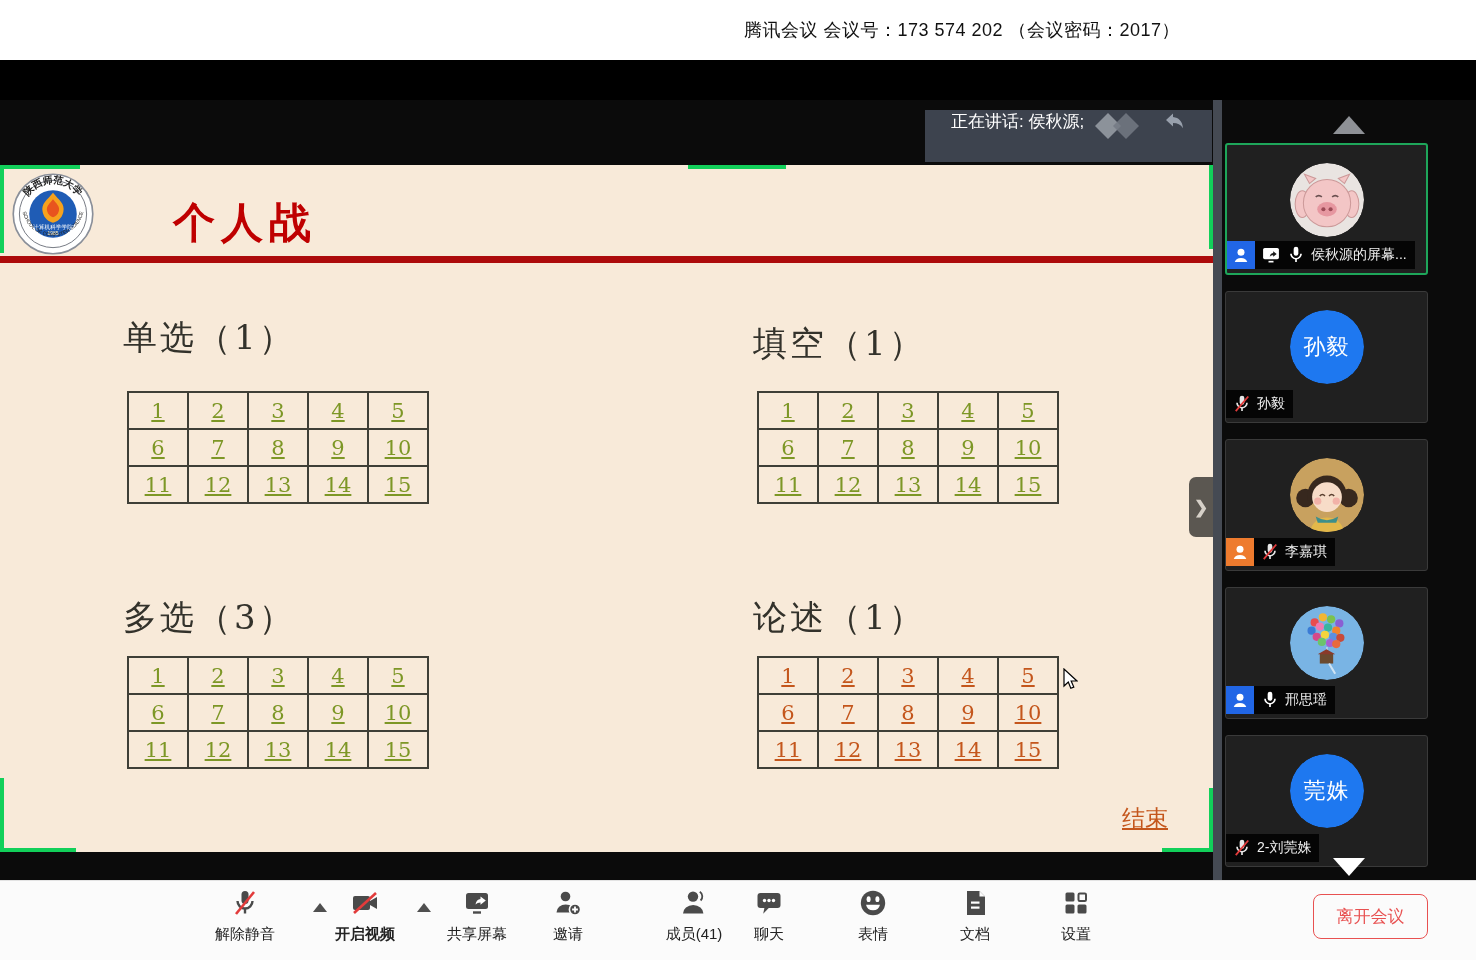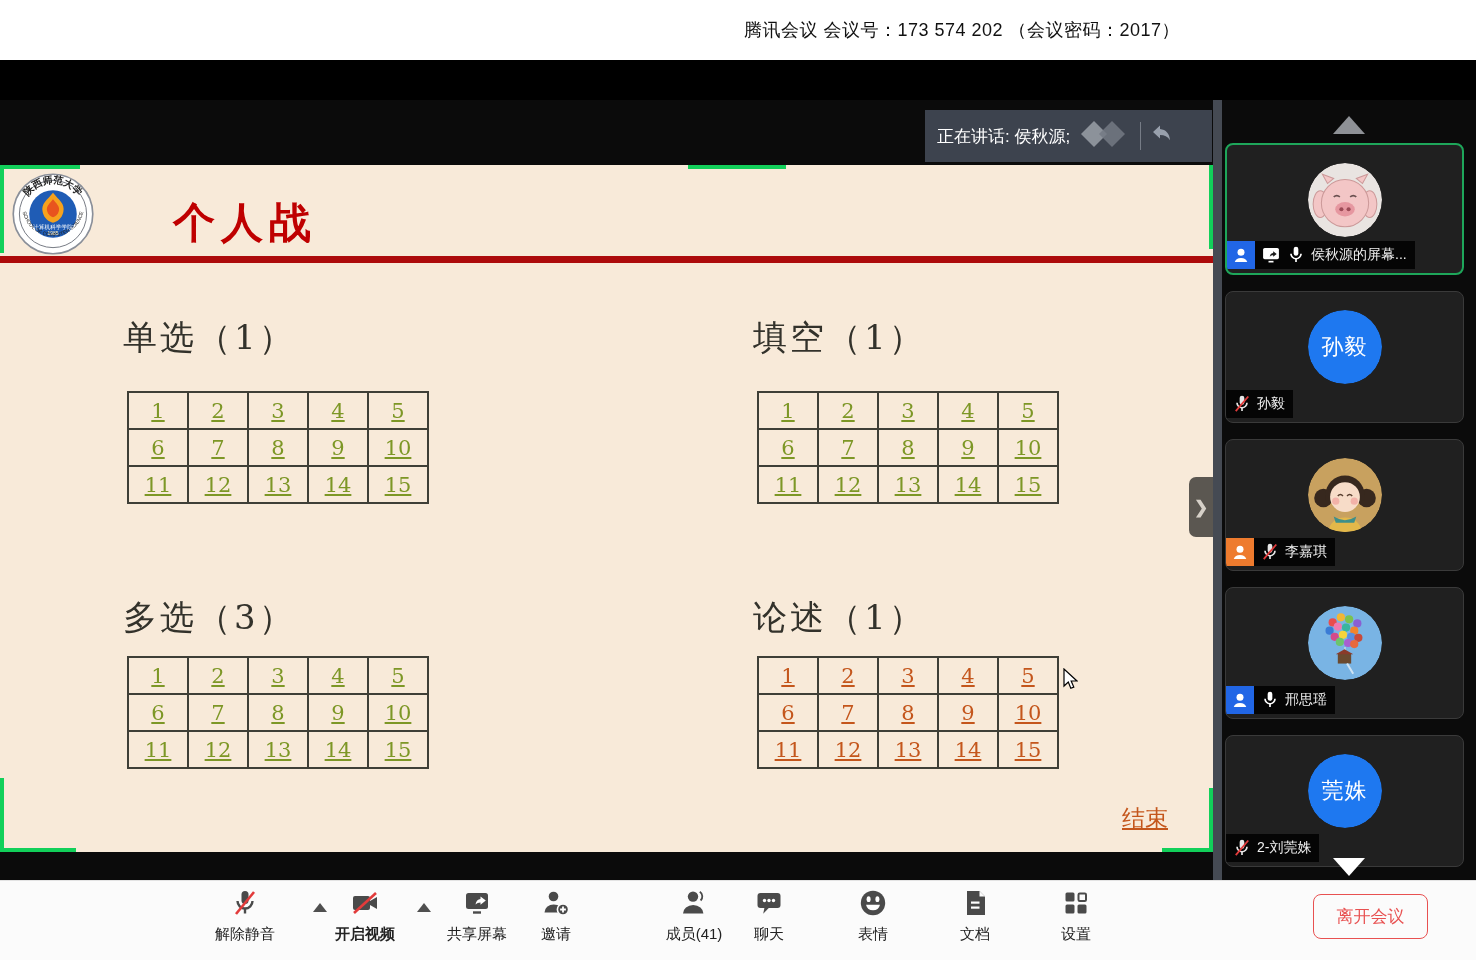--- a/index.html
+++ b/index.html
@@ -42,28 +42,28 @@
 
   .slidectl{position:absolute;left:8px;top:748px;display:flex;gap:6px;}
   .slidectl .c{width:30px;height:30px;border:1.5px solid rgba(150,135,110,.5);border-radius:50%;
        display:flex;align-items:center;justify-content:center;}
   .chevtab{position:absolute;left:1189px;top:377px;width:24px;height:60px;background:#5b5751;
        border-radius:7px 0 0 7px;display:flex;align-items:center;justify-content:center;
        color:#d6d0c8;font-size:17px;font-weight:bold;cursor:pointer;}
 
   
   .banner{position:absolute;left:925px;top:10px;width:287px;height:52px;background:#3d434e;
-       display:flex;align-items:center;padding:0 12px;gap:9px;z-index:8;}
+       display:flex;padding:0 26px;gap:9px;z-index:8;}
   .banner .txt{color:#fff;font-size:17px;white-space:nowrap;}
   .banner .div{width:1px;height:28px;background:#767c86;}
 
   
   .panel{position:absolute;left:1222px;top:0;width:254px;height:780px;}
-  .tile{position:absolute;left:3px;width:239px;height:132px;background:#202020;border:1px solid #3a3a3a;
-       border-radius:8px;overflow:hidden;}
+  .tile{position:absolute;left:3px;width:203px;height:132px;background:#202020;border:1px solid #3a3a3a;
+       border-radius:3px;overflow:hidden;}
   .tile.active{border:2px solid #1ea65a;}
   .tile .avatar{position:absolute;left:50%;top:18px;transform:translateX(-50%);width:74px;height:74px;border-radius:50%;overflow:hidden;}
   .avatar-text{width:74px;height:74px;border-radius:50%;display:flex;align-items:center;justify-content:center;
        color:#fff;font-size:22px;letter-spacing:1px;}
   .namebar{position:absolute;left:0;bottom:4px;display:flex;align-items:stretch;height:28px;max-width:100%;}
   .rolebadge{width:28px;height:28px;display:flex;align-items:center;justify-content:center;flex:none;}
   .nbar{background:rgba(0,0,0,.82);display:flex;align-items:center;gap:5px;padding:0 8px 0 6px;min-width:0;}
   .nbar .nm{color:#f0f0f0;font-size:14px;white-space:nowrap;overflow:hidden;text-overflow:ellipsis;max-width:160px;}
   .tri-up{position:absolute;left:50%;transform:translateX(-50%);top:16px;width:0;height:0;
        border-left:16px solid transparent;border-right:16px solid transparent;border-bottom:18px solid #8e9196;cursor:pointer;}
@@ -135,21 +135,21 @@
               </tr>
               <tr>
                 <td><a style="color: rgb(125, 151, 38);">11</a></td>
                 <td><a style="color: rgb(125, 151, 38);">12</a></td>
                 <td><a style="color: rgb(125, 151, 38);">13</a></td>
                 <td><a style="color: rgb(125, 151, 38);">14</a></td>
                 <td><a style="color: rgb(125, 151, 38);">15</a></td>
               </tr>
             </tbody>
           </table>
-          <div class="sec-heading" style="left: 753px; top: 150px;">填空（1）</div>
+          <div class="sec-heading" style="left: 753px; top: 156px;">填空（1）</div>
           <table class="qgrid" style="left: 757px; top: 226px;">
             <tbody>
               <tr>
                 <td><a style="color: rgb(125, 151, 38);">1</a></td>
                 <td><a style="color: rgb(125, 151, 38);">2</a></td>
                 <td><a style="color: rgb(125, 151, 38);">3</a></td>
                 <td><a style="color: rgb(125, 151, 38);">4</a></td>
                 <td><a style="color: rgb(125, 151, 38);">5</a></td>
               </tr>
               <tr>
@@ -479,21 +479,21 @@
         </div>
         <div class="caret" style="left: 417px;"></div>
         <div class="bbitem" style="left: 477px;">
           <span><svg width="30" height="30" viewBox="0 0 30 30">
               <rect x="4" y="5" width="22" height="16" rx="2.5" fill="#4a4a4a"></rect>
               <path d="M13.5 16.5c.5-3.6 2.4-5.4 5-5.6V8.4l5.3 4.2-5.3 4.2v-2.4c-2.1 0-3.6.8-5 2.1z" fill="#fff"></path>
               <line x1="11" y1="24.5" x2="19" y2="24.5" stroke="#4a4a4a" stroke-width="2.4"></line>
             </svg></span>
                <span class="lbl">共享屏幕</span>
         </div>
-        <div class="bbitem" style="left: 556px; justify-content: center;">
+        <div class="bbitem" style="left: 568px; justify-content: center;">
           <span><svg width="30" height="30" viewBox="0 0 30 30">
               <circle cx="12.5" cy="8.5" r="4.8" fill="#4a4a4a"></circle>
               <path d="M3.5 24.5a9.2 8 0 0 1 18.4 0z" fill="#4a4a4a"></path>
               <circle cx="22" cy="21.5" r="5.6" fill="#4a4a4a" stroke="#fbfbfb" stroke-width="1.6"></circle>
               <path d="M22 18.6v5.8M19.1 21.5h5.8" stroke="#fff" stroke-width="1.8"></path>
             </svg></span>
                <span class="lbl">邀请</span>
         </div>
         <div class="bbitem" style="left: 694px;">
           <span><svg width="30" height="30" viewBox="0 0 30 30">

